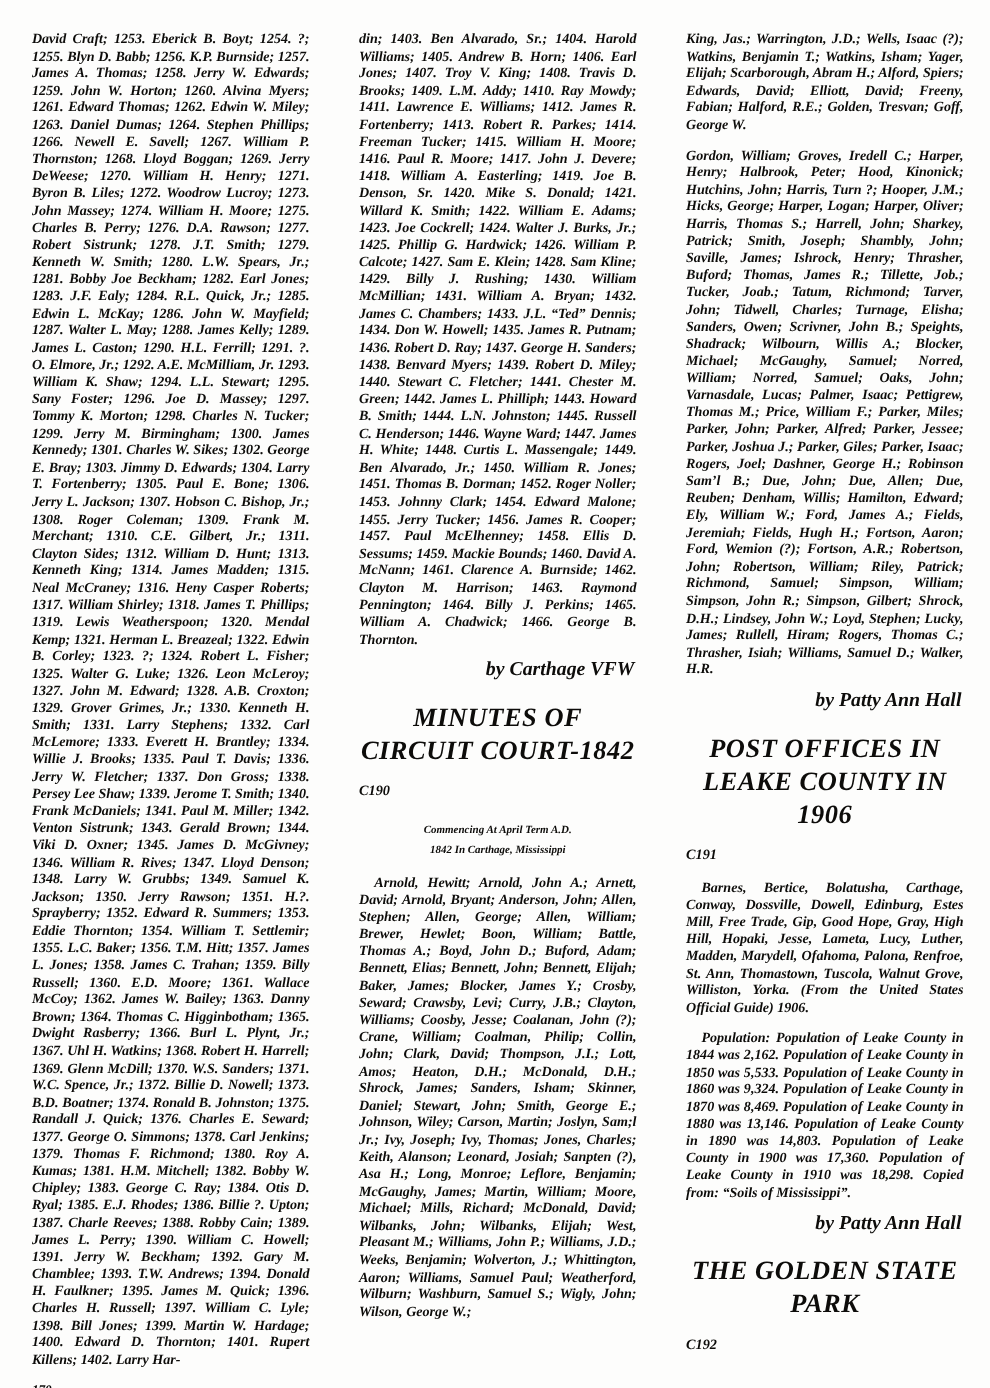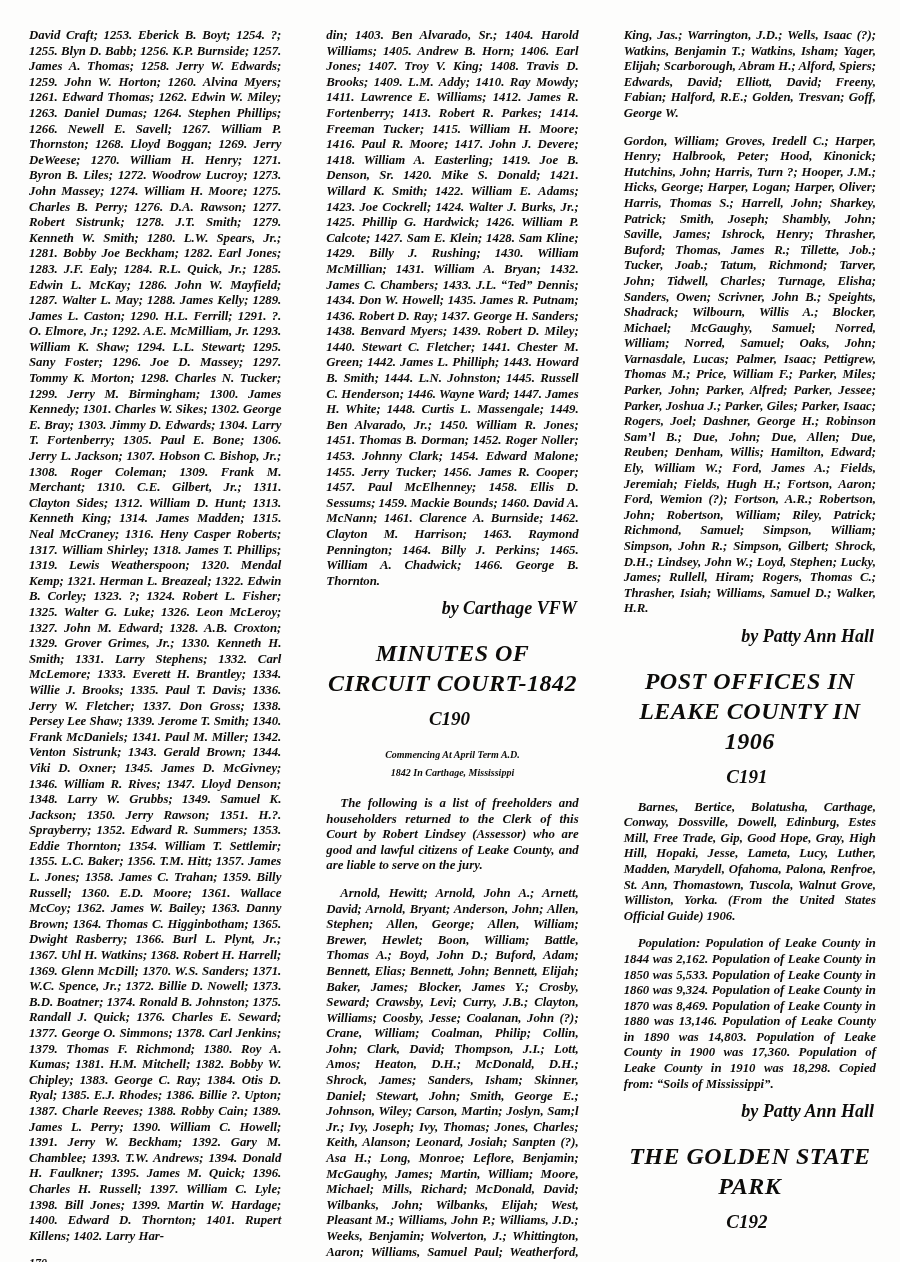--- a/index.html
+++ b/index.html
@@ -35,22 +35,22 @@
   }
   .art-title {
     text-align: center;
     font-size: 24px;
     line-height: 30px;
     letter-spacing: 0.5px;
     white-space: pre-line;
     margin-top: 21px !important;
   }
   .art-code {
-    text-align: center;
-    font-size: 19px;
+    text-align: left;
+    font-size: 13px;
     line-height: 17px;
     margin-top: 1px !important;
     padding-right: 6px;
   }
   .art-subtitle {
     text-align: center;
     font-size: 10px;
     line-height: 18.5px;
     white-space: pre-line;
     margin-top: 19px !important;
@@ -78,21 +78,20 @@
     <div class="col">
       <p>din; 1403. Ben Alvarado, Sr.; 1404. Harold Williams; 1405. Andrew B. Horn; 1406. Earl Jones; 1407. Troy V. King; 1408. Travis D. Brooks; 1409. L.M. Addy; 1410. Ray Mowdy; 1411. Lawrence E. Williams; 1412. James R. Fortenberry; 1413. Robert R. Parkes; 1414. Freeman Tucker; 1415. William H. Moore; 1416. Paul R. Moore; 1417. John J. Devere; 1418. William A. Easterling; 1419. Joe B. Denson, Sr. 1420. Mike S. Donald; 1421. Willard K. Smith; 1422. William E. Adams; 1423. Joe Cockrell; 1424. Walter J. Burks, Jr.; 1425. Phillip G. Hardwick; 1426. William P. Calcote; 1427. Sam E. Klein; 1428. Sam Kline; 1429. Billy J. Rushing; 1430. William McMillian; 1431. William A. Bryan; 1432. James C. Chambers; 1433. J.L. “Ted” Dennis; 1434. Don W. Howell; 1435. James R. Putnam; 1436. Robert D. Ray; 1437. George H. Sanders; 1438. Benvard Myers; 1439. Robert D. Miley; 1440. Stewart C. Fletcher; 1441. Chester M. Green; 1442. James L. Philliph; 1443. Howard B. Smith; 1444. L.N. Johnston; 1445. Russell C. Henderson; 1446. Wayne Ward; 1447. James H. White; 1448. Curtis L. Massengale; 1449. Ben Alvarado, Jr.; 1450. William R. Jones; 1451. Thomas B. Dorman; 1452. Roger Noller; 1453. Johnny Clark; 1454. Edward Malone; 1455. Jerry Tucker; 1456. James R. Cooper; 1457. Paul McElhenney; 1458. Ellis D. Sessums; 1459. Mackie Bounds; 1460. David A. McNann; 1461. Clarence A. Burnside; 1462. Clayton M. Harrison; 1463. Raymond Pennington; 1464. Billy J. Perkins; 1465. William A. Chadwick; 1466. George B. Thornton.</p>
       <p class="byline">by Carthage VFW</p>
 
       <p class="art-title">MINUTES OF
 CIRCUIT COURT-1842</p>
       <p class="art-code">C190</p>
       <p class="art-subtitle">Commencing At April Term A.D.
 1842 In Carthage, Mississippi</p>
 
-      <p class="indent after-sub">The following is a list of freeholders and householders returned to the Clerk of this Court by Robert Lindsey (Assessor) who are good and lawful citizens of Leake County, and are liable to serve on the jury.</p>
       <p class="indent">Arnold, Hewitt; Arnold, John A.; Arnett, David; Arnold, Bryant; Anderson, John; Allen, Stephen; Allen, George; Allen, William; Brewer, Hewlet; Boon, William; Battle, Thomas A.; Boyd, John D.; Buford, Adam; Bennett, Elias; Bennett, John; Bennett, Elijah; Baker, James; Blocker, James Y.; Crosby, Seward; Crawsby, Levi; Curry, J.B.; Clayton, Williams; Coosby, Jesse; Coalanan, John (?); Crane, William; Coalman, Philip; Collin, John; Clark, David; Thompson, J.I.; Lott, Amos; Heaton, D.H.; McDonald, D.H.; Shrock, James; Sanders, Isham; Skinner, Daniel; Stewart, John; Smith, George E.; Johnson, Wiley; Carson, Martin; Joslyn, Sam;l Jr.; Ivy, Joseph; Ivy, Thomas; Jones, Charles; Keith, Alanson; Leonard, Josiah; Sanpten (?), Asa H.; Long, Monroe; Leflore, Benjamin; McGaughy, James; Martin, William; Moore, Michael; Mills, Richard; McDonald, David; Wilbanks, John; Wilbanks, Elijah; West, Pleasant M.; Williams, John P.; Williams, J.D.; Weeks, Benjamin; Wolverton, J.; Whittington, Aaron; Williams, Samuel Paul; Weatherford, Wilburn; Washburn, Samuel S.; Wigly, John; Wilson, George W.;</p>
     </div>
 
     <div class="col">
       <p>King, Jas.; Warrington, J.D.; Wells, Isaac (?); Watkins, Benjamin T.; Watkins, Isham; Yager, Elijah; Scarborough, Abram H.; Alford, Spiers; Edwards, David; Elliott, David; Freeny, Fabian; Halford, R.E.; Golden, Tresvan; Goff, George W.</p>
       <p>Gordon, William; Groves, Iredell C.; Harper, Henry; Halbrook, Peter; Hood, Kinonick; Hutchins, John; Harris, Turn ?; Hooper, J.M.; Hicks, George; Harper, Logan; Harper, Oliver; Harris, Thomas S.; Harrell, John; Sharkey, Patrick; Smith, Joseph; Shambly, John; Saville, James; Ishrock, Henry; Thrasher, Buford; Thomas, James R.; Tillette, Job.; Tucker, Joab.; Tatum, Richmond; Tarver, John; Tidwell, Charles; Turnage, Elisha; Sanders, Owen; Scrivner, John B.; Speights, Shadrack; Wilbourn, Willis A.; Blocker, Michael; McGaughy, Samuel; Norred, William; Norred, Samuel; Oaks, John; Varnasdale, Lucas; Palmer, Isaac; Pettigrew, Thomas M.; Price, William F.; Parker, Miles; Parker, John; Parker, Alfred; Parker, Jessee; Parker, Joshua J.; Parker, Giles; Parker, Isaac; Rogers, Joel; Dashner, George H.; Robinson Sam’l B.; Due, John; Due, Allen; Due, Reuben; Denham, Willis; Hamilton, Edward; Ely, William W.; Ford, James A.; Fields, Jeremiah; Fields, Hugh H.; Fortson, Aaron; Ford, Wemion (?); Fortson, A.R.; Robertson, John; Robertson, William; Riley, Patrick; Richmond, Samuel; Simpson, William; Simpson, John R.; Simpson, Gilbert; Shrock, D.H.; Lindsey, John W.; Loyd, Stephen; Lucky, James; Rullell, Hiram; Rogers, Thomas C.; Thrasher, Isiah; Williams, Samuel D.; Walker, H.R.</p>
       <p class="byline">by Patty Ann Hall</p>
 
       <p class="art-title">POST OFFICES IN
 LEAKE COUNTY IN

